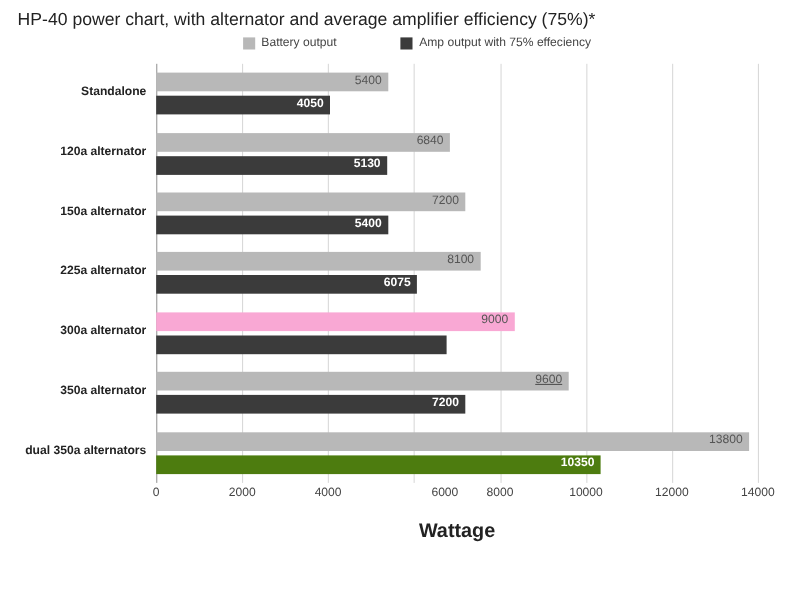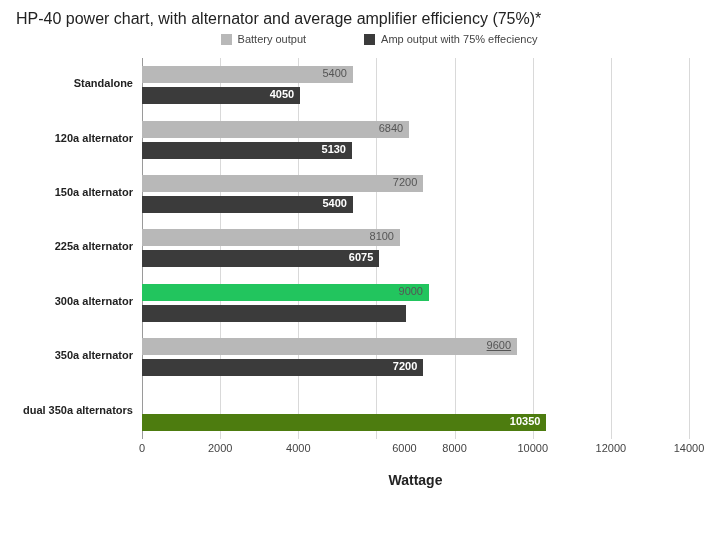--- a/index.html
+++ b/index.html
@@ -127,21 +127,21 @@
     font-size: 11px;
     color: #444444;
     white-space: nowrap;
   }
   #xaxis-title {
     position: absolute;
     top: 472px;
     left: 142px;
     width: 547px;
     text-align: center;
-    font-size: 14px;
+    font-size: 18px;
     font-weight: bold;
     color: #222222;
   }
 </style>
 </head>
 <body>
 
 <div id="chart-root">
 
   <div id="chart-title">HP-40 power chart, with alternator and average amplifier efficiency (75%)*</div>
@@ -204,34 +204,34 @@
           </div>
           <div class="bar-row" style="top: 29.2143px;">
             <div class="bar" style="width: 210.986px; background: rgb(59, 59, 59);">
               <span class="bar-label inside" style="color: rgb(255, 255, 255);">5400</span>
             </div>
           </div>
         </div>
         <div class="group" style="top: 163.286px; height: 54.4286px;">
           <div class="cat-label" style="top: 19.2143px;">225a alternator</div>
           <div class="bar-row" style="top: 8.21429px;">
-            <div class="bar" style="width: 258px; background: rgb(184, 184, 184);">
+            <div class="bar" style="width: 295px; background: rgb(184, 184, 184);">
               <span class="bar-label inside" style="color: rgb(85, 85, 85); font-weight: normal;">8100</span>
             </div>
           </div>
           <div class="bar-row" style="top: 29.2143px;">
             <div class="bar" style="width: 237.359px; background: rgb(59, 59, 59);">
               <span class="bar-label inside" style="color: rgb(255, 255, 255);">6075</span>
             </div>
           </div>
         </div>
         <div class="group" style="top: 217.714px; height: 54.4286px;">
           <div class="cat-label" style="top: 19.2143px;">300a alternator</div>
           <div class="bar-row" style="top: 8.21429px;">
-            <div class="bar" style="width: 287px; background: #22c55e;">
+            <div class="bar" style="width: 326px; background: #f9a8d4;">
               <span class="bar-label inside" style="color: rgb(85, 85, 85); font-weight: normal;">9000</span>
             </div>
           </div>
           <div class="bar-row" style="top: 29.2143px;">
             <div class="bar" style="width: 263.732px; background: rgb(59, 59, 59);">
               <span class="bar-label inside" style="color: rgb(255, 255, 255); margin-top: 39px;">6750</span>
             </div>
           </div>
         </div>
         <div class="group" style="top: 272.143px; height: 54.4286px;">
@@ -242,20 +242,25 @@
             </div>
           </div>
           <div class="bar-row" style="top: 29.2143px;">
             <div class="bar" style="width: 281.314px; background: rgb(59, 59, 59);">
               <span class="bar-label inside" style="color: rgb(255, 255, 255);">7200</span>
             </div>
           </div>
         </div>
         <div class="group" style="top: 326.571px; height: 54.4286px;">
           <div class="cat-label" style="top: 19.2143px;">dual 350a alternators</div>
+          <div class="bar-row" style="top: 8.21429px;">
+            <div class="bar" style="width: 539.186px; background: rgb(184, 184, 184);">
+              <span class="bar-label inside" style="color: rgb(85, 85, 85); font-weight: normal;">13800</span>
+            </div>
+          </div>
           <div class="bar-row" style="top: 29.2143px;">
             <div class="bar" style="width: 404.389px; background: #4d7c0f;">
               <span class="bar-label inside" style="color: rgb(255, 255, 255);">10350</span>
             </div>
           </div>
         </div>
       </div>
   </div>
 
   <div id="xaxis">

